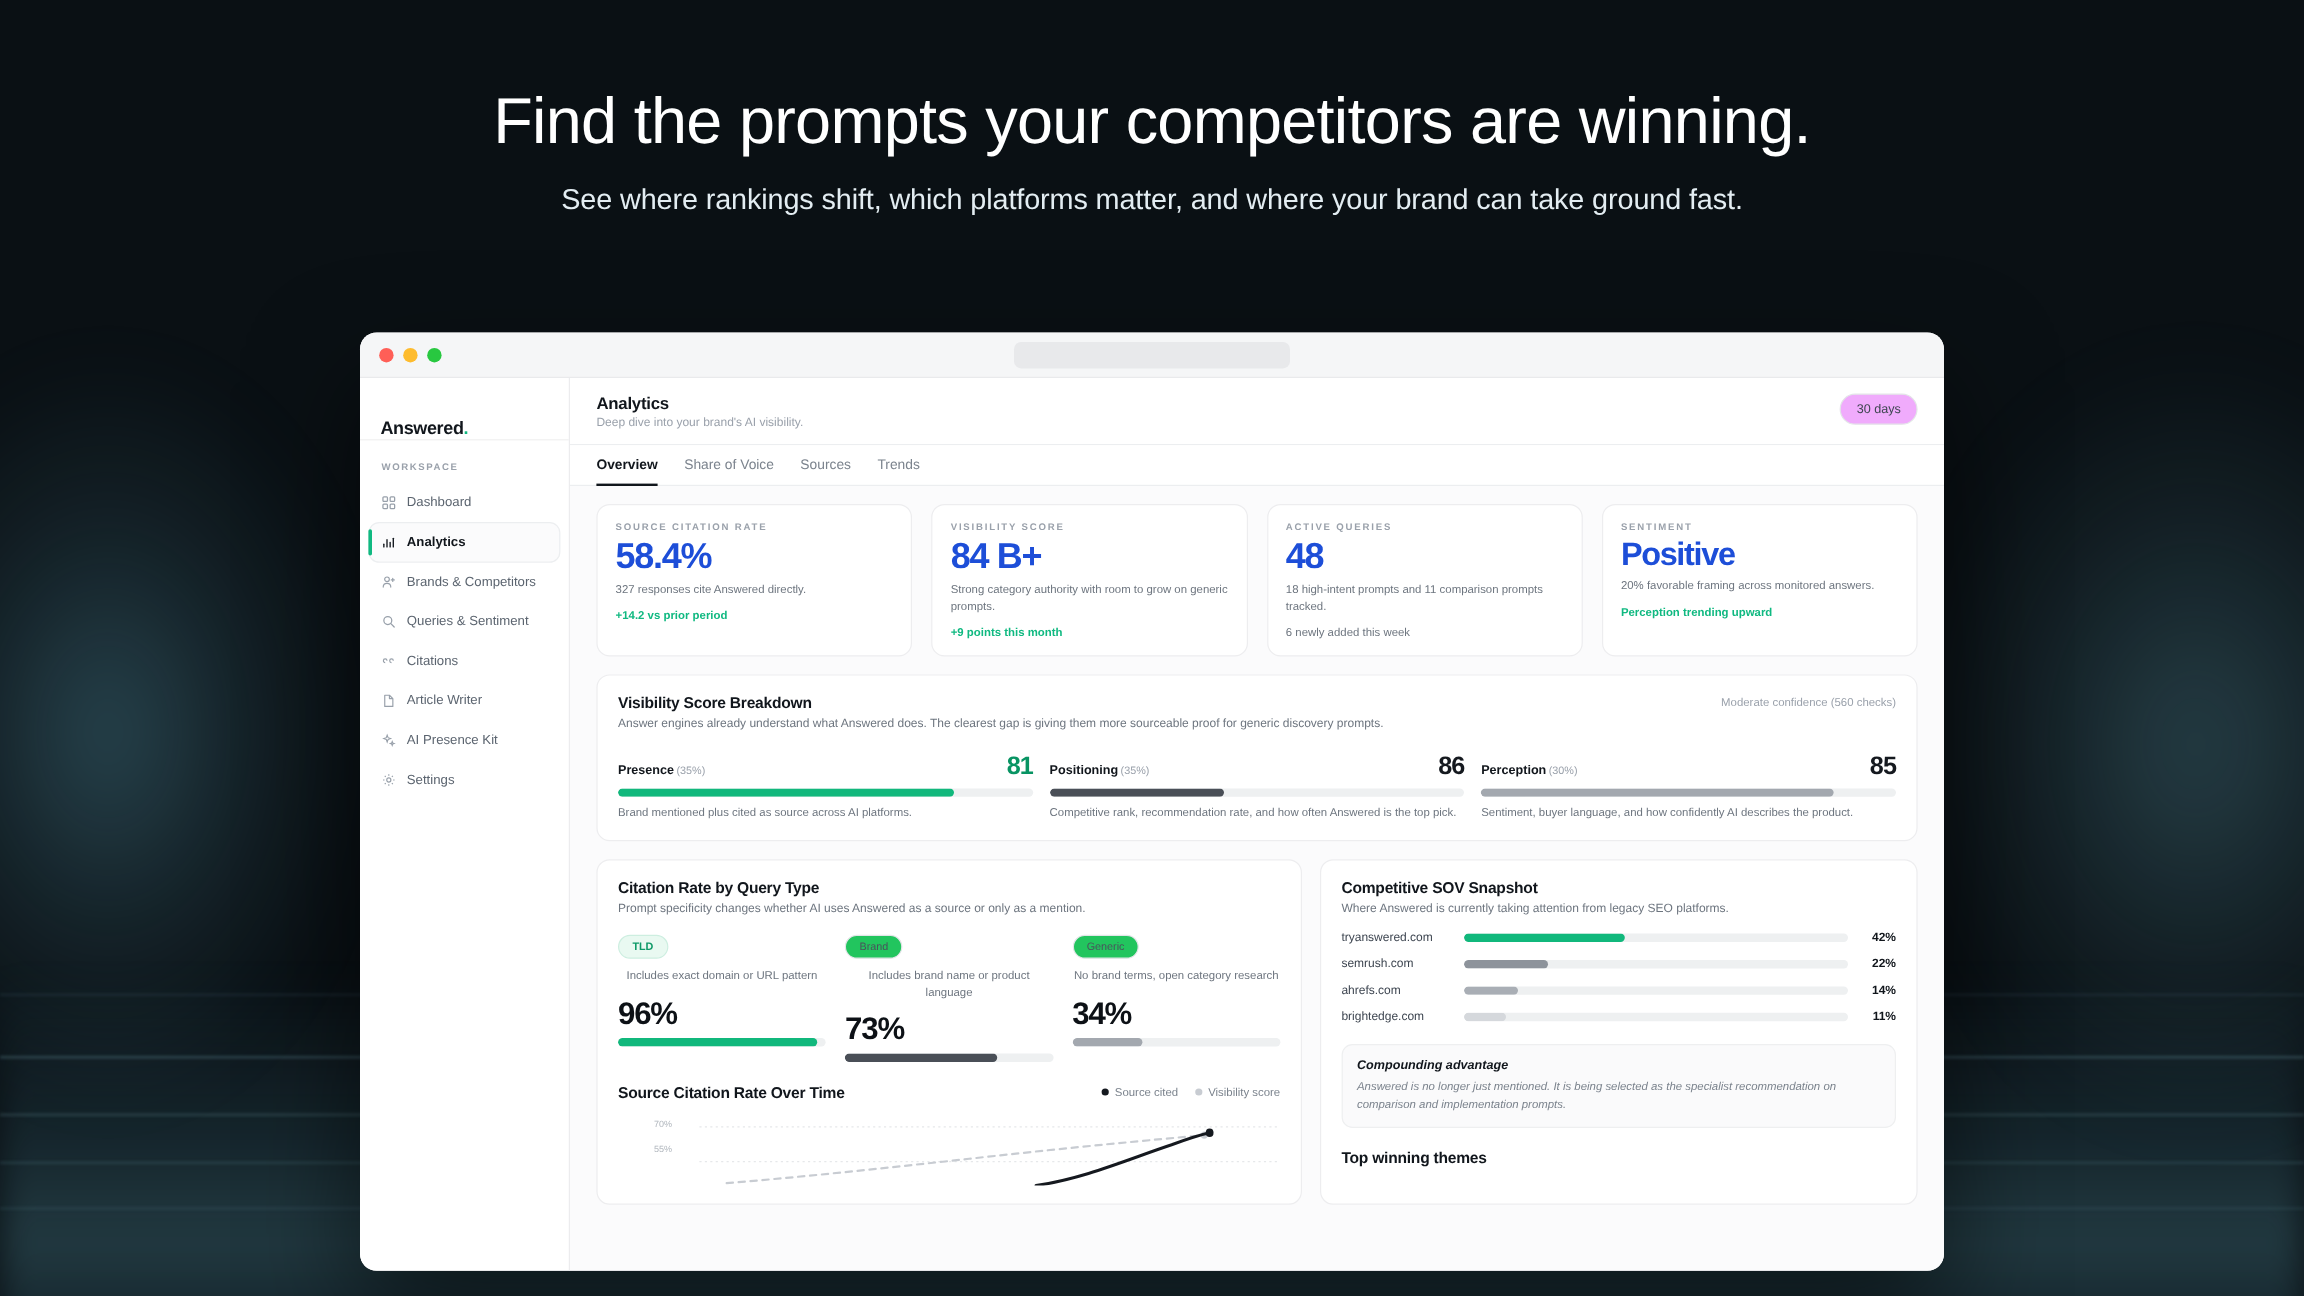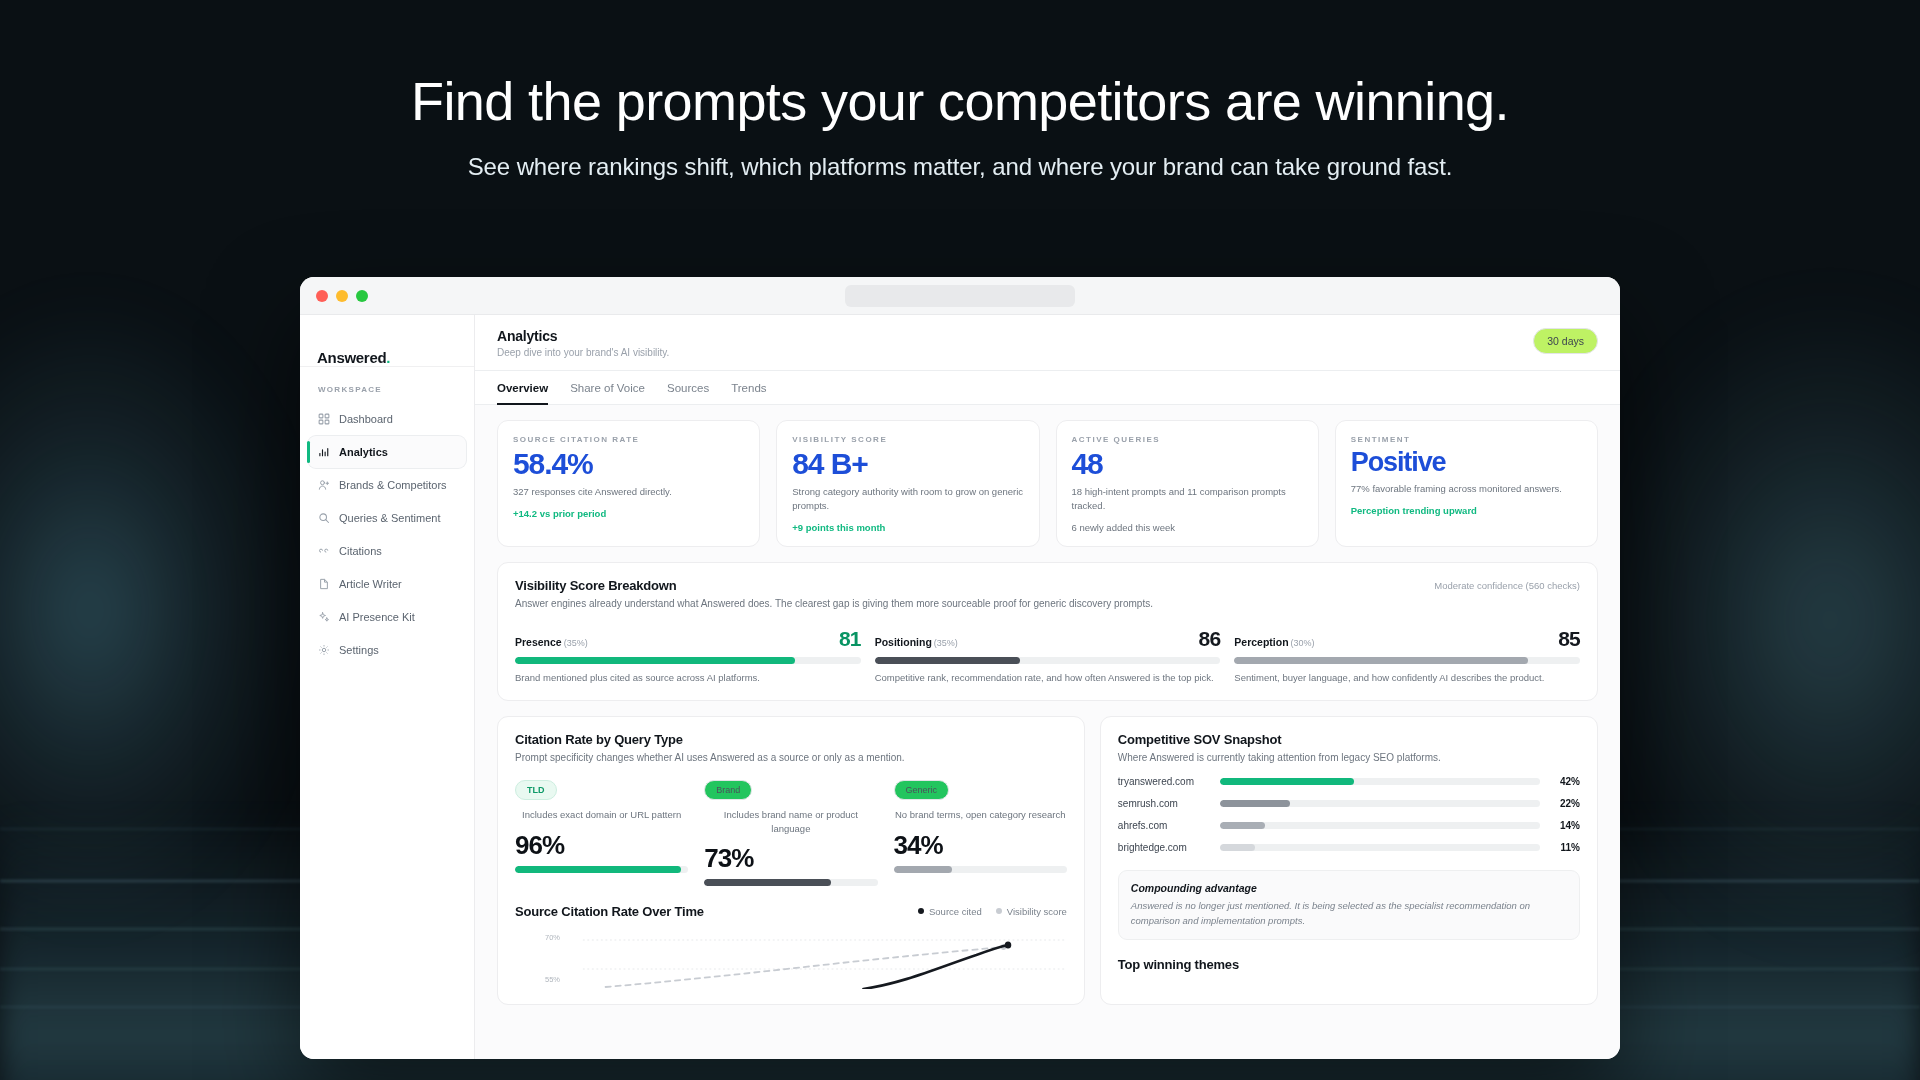--- a/index.html
+++ b/index.html
@@ -116,21 +116,21 @@
   
   .main { flex:1; background:#fbfbfc; display:flex; flex-direction:column; min-width:0; }
   .topbar {
     background:#ffffff; border-bottom:1px solid #eceef0;
     padding:13px 22px 12px 22px; display:flex; align-items:flex-start; justify-content:space-between;
   }
   .page-title { font-size:14px; font-weight:700; color:#11161c; letter-spacing:-0.2px; }
   .page-sub { font-size:10px; color:#9aa1ab; margin-top:3px; }
   .range-btn {
     font-size:10.5px; color:#3d4550; border:1px solid #e3e5e8;
-    border-radius:16px; padding:6px 13px; background:#bef264; cursor:pointer;
+    border-radius:16px; padding:6px 13px; background:#f0abfc; cursor:pointer;
     white-space:nowrap;
   }
   .tabs {
     background:#ffffff; border-bottom:1px solid #eceef0;
     display:flex; gap:22px; padding:0 22px;
   }
   .tab {
     font-size:11.5px; color:#7b838d; padding:11px 0 10px 0; cursor:pointer;
     position:relative; white-space:nowrap;
   }
@@ -372,21 +372,21 @@
           </div>
           <div class="kpi">
             <div class="kpi-label">ACTIVE QUERIES</div>
             <div class="kpi-value">48</div>
             <div class="kpi-desc">18 high-intent prompts and 11 comparison prompts tracked.</div>
             <div class="kpi-delta neutral">6 newly added this week</div>
           </div>
           <div class="kpi">
             <div class="kpi-label">SENTIMENT</div>
             <div class="kpi-value word">Positive</div>
-            <div class="kpi-desc">77% favorable framing across monitored answers.</div>
+            <div class="kpi-desc">20% favorable framing across monitored answers.</div>
             <div class="kpi-delta">Perception trending upward</div>
           </div>
         </div>
 
         <div class="card">
           <div class="card-head">
             <div style="max-width:82%">
               <div class="card-title">Visibility Score Breakdown</div>
               <div class="card-sub">Answer engines already understand what Answered does. The clearest gap is giving them more sourceable proof for generic discovery prompts.</div>
             </div>
@@ -485,21 +485,21 @@
             <div class="chartbox">
               <svg width="100%" height="60" viewBox="0 0 610 60" preserveAspectRatio="none">
                 <line x1="75" y1="11" x2="610" y2="11" stroke="#e6e8ea" stroke-width="1" stroke-dasharray="2 3"></line>
                 <line x1="75" y1="40" x2="610" y2="40" stroke="#e6e8ea" stroke-width="1" stroke-dasharray="2 3"></line>
                 <path d="M100,58 C180,52 260,44 340,36 C420,28 490,22 540,18" fill="none" stroke="#c8ccd2" stroke-width="1.8" stroke-dasharray="6 5" stroke-linecap="round"></path>
                 <circle cx="540" cy="18" r="3" fill="#c8ccd2"></circle>
                 <path d="M385,60 C430,54 470,38 510,26 C525,21 535,18 545,16" fill="none" stroke="#15191f" stroke-width="2.6" stroke-linecap="round"></path>
                 <circle cx="545" cy="16" r="3.6" fill="#15191f"></circle>
               </svg>
               <div style="position:absolute;left:30px;top:4px;font-size:7.5px;color:#b0b6bd">70%</div>
-              <div style="position:absolute;left:30px;top:46px;font-size:7.5px;color:#b0b6bd">55%</div>
+              <div style="position:absolute;left:30px;top:25px;font-size:7.5px;color:#b0b6bd">55%</div>
             </div>
           </div>
 
           <div class="card" style="margin-top:0;overflow:hidden">
             <div class="card-title">Competitive SOV Snapshot</div>
             <div class="card-sub">Where Answered is currently taking attention from legacy SEO platforms.</div>
 
             <div style="margin-top:8px">
               <div class="sov-row">
                 <span class="sov-name">tryanswered.com</span>

